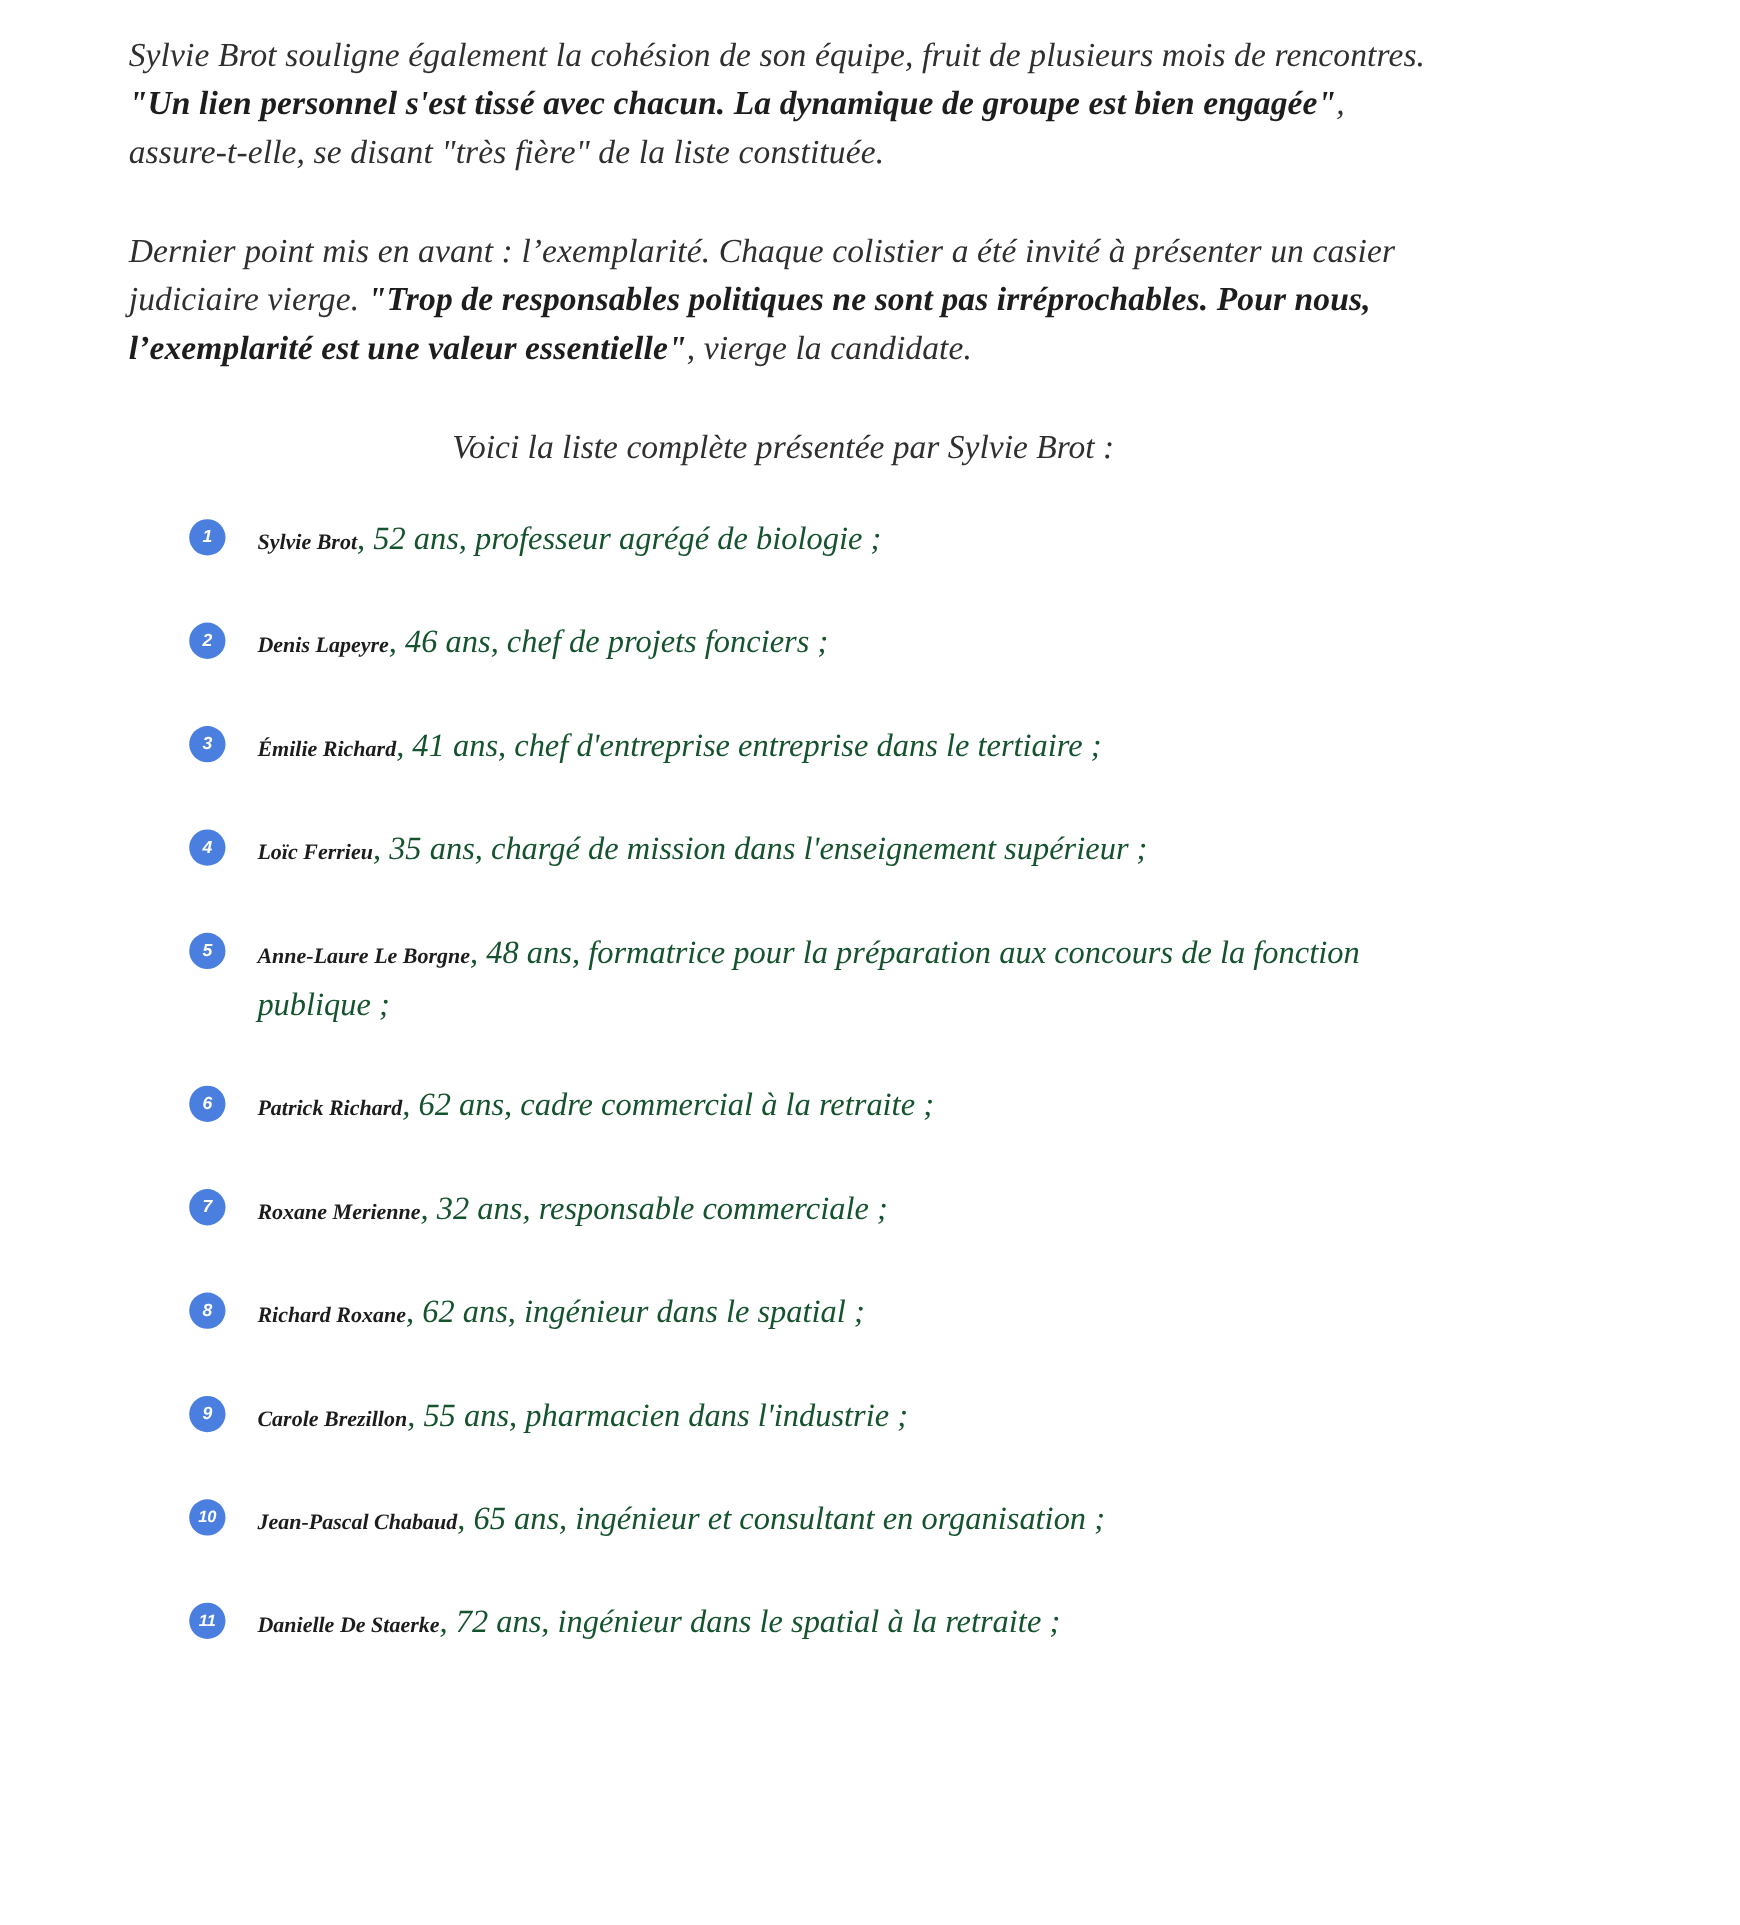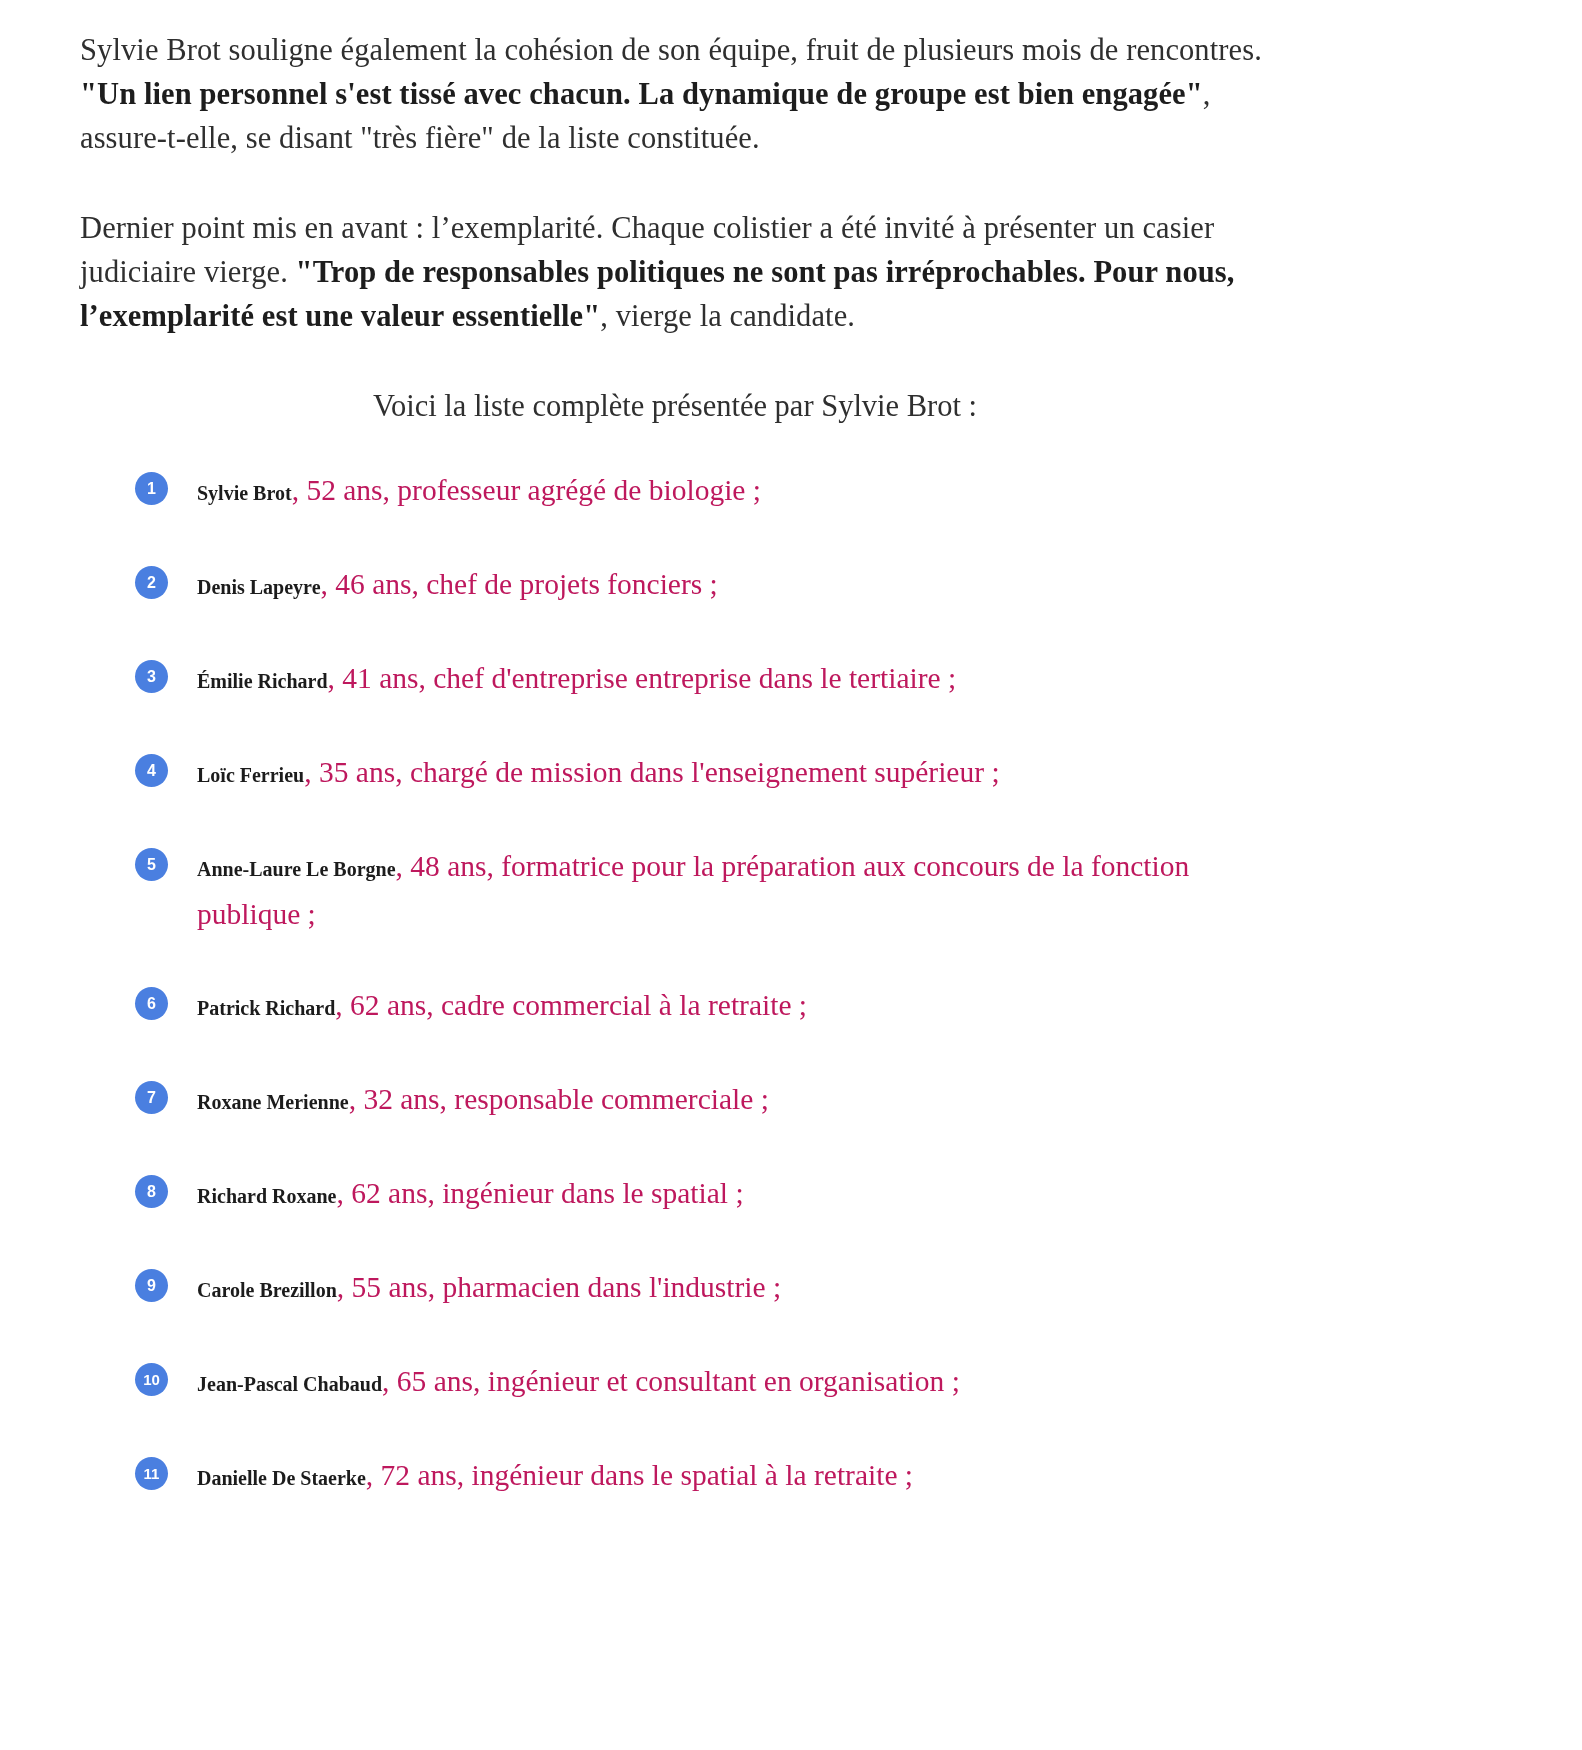--- a/index.html
+++ b/index.html
@@ -16,22 +16,23 @@
   }
 
   .article {
     width: 1582px;
     min-height: 1750px;
     padding: 14px 0 0 0;
     background: #ffffff;
   }
 
   .body-col {
-    margin-left: 80px;
+    margin-left: 117px;
     width: 1190px;
+    font-style: italic;
   }
 
   p.para {
     font-size: 30.5px;
     line-height: 44px;
     color: #2f2f2f;
     margin: 0 0 46px 0;
     letter-spacing: 0.1px;
   }
 
@@ -91,21 +92,21 @@
   .badge.wide { font-size: 15px; }
 
   .entry .name {
     font-size: 20px;
     font-weight: 700;
     color: #1c1c1c;
   }
 
   .entry .desc {
     font-size: 29.5px;
-    color: #be185d;
+    color: #14532d;
   }
 </style>
 </head>
 <body>
 
 <div class="article">
   <div class="body-col">
 
     <p class="para lead"><span>Sylvie Brot souligne également la cohésion de son équipe, fruit de plusieurs mois de rencontres. </span><strong>"Un lien personnel s'est tissé avec chacun. La dynamique de groupe est bien engagée"</strong><span>, assure-t-elle, se disant "très fière" de la liste constituée.</span></p>
 

